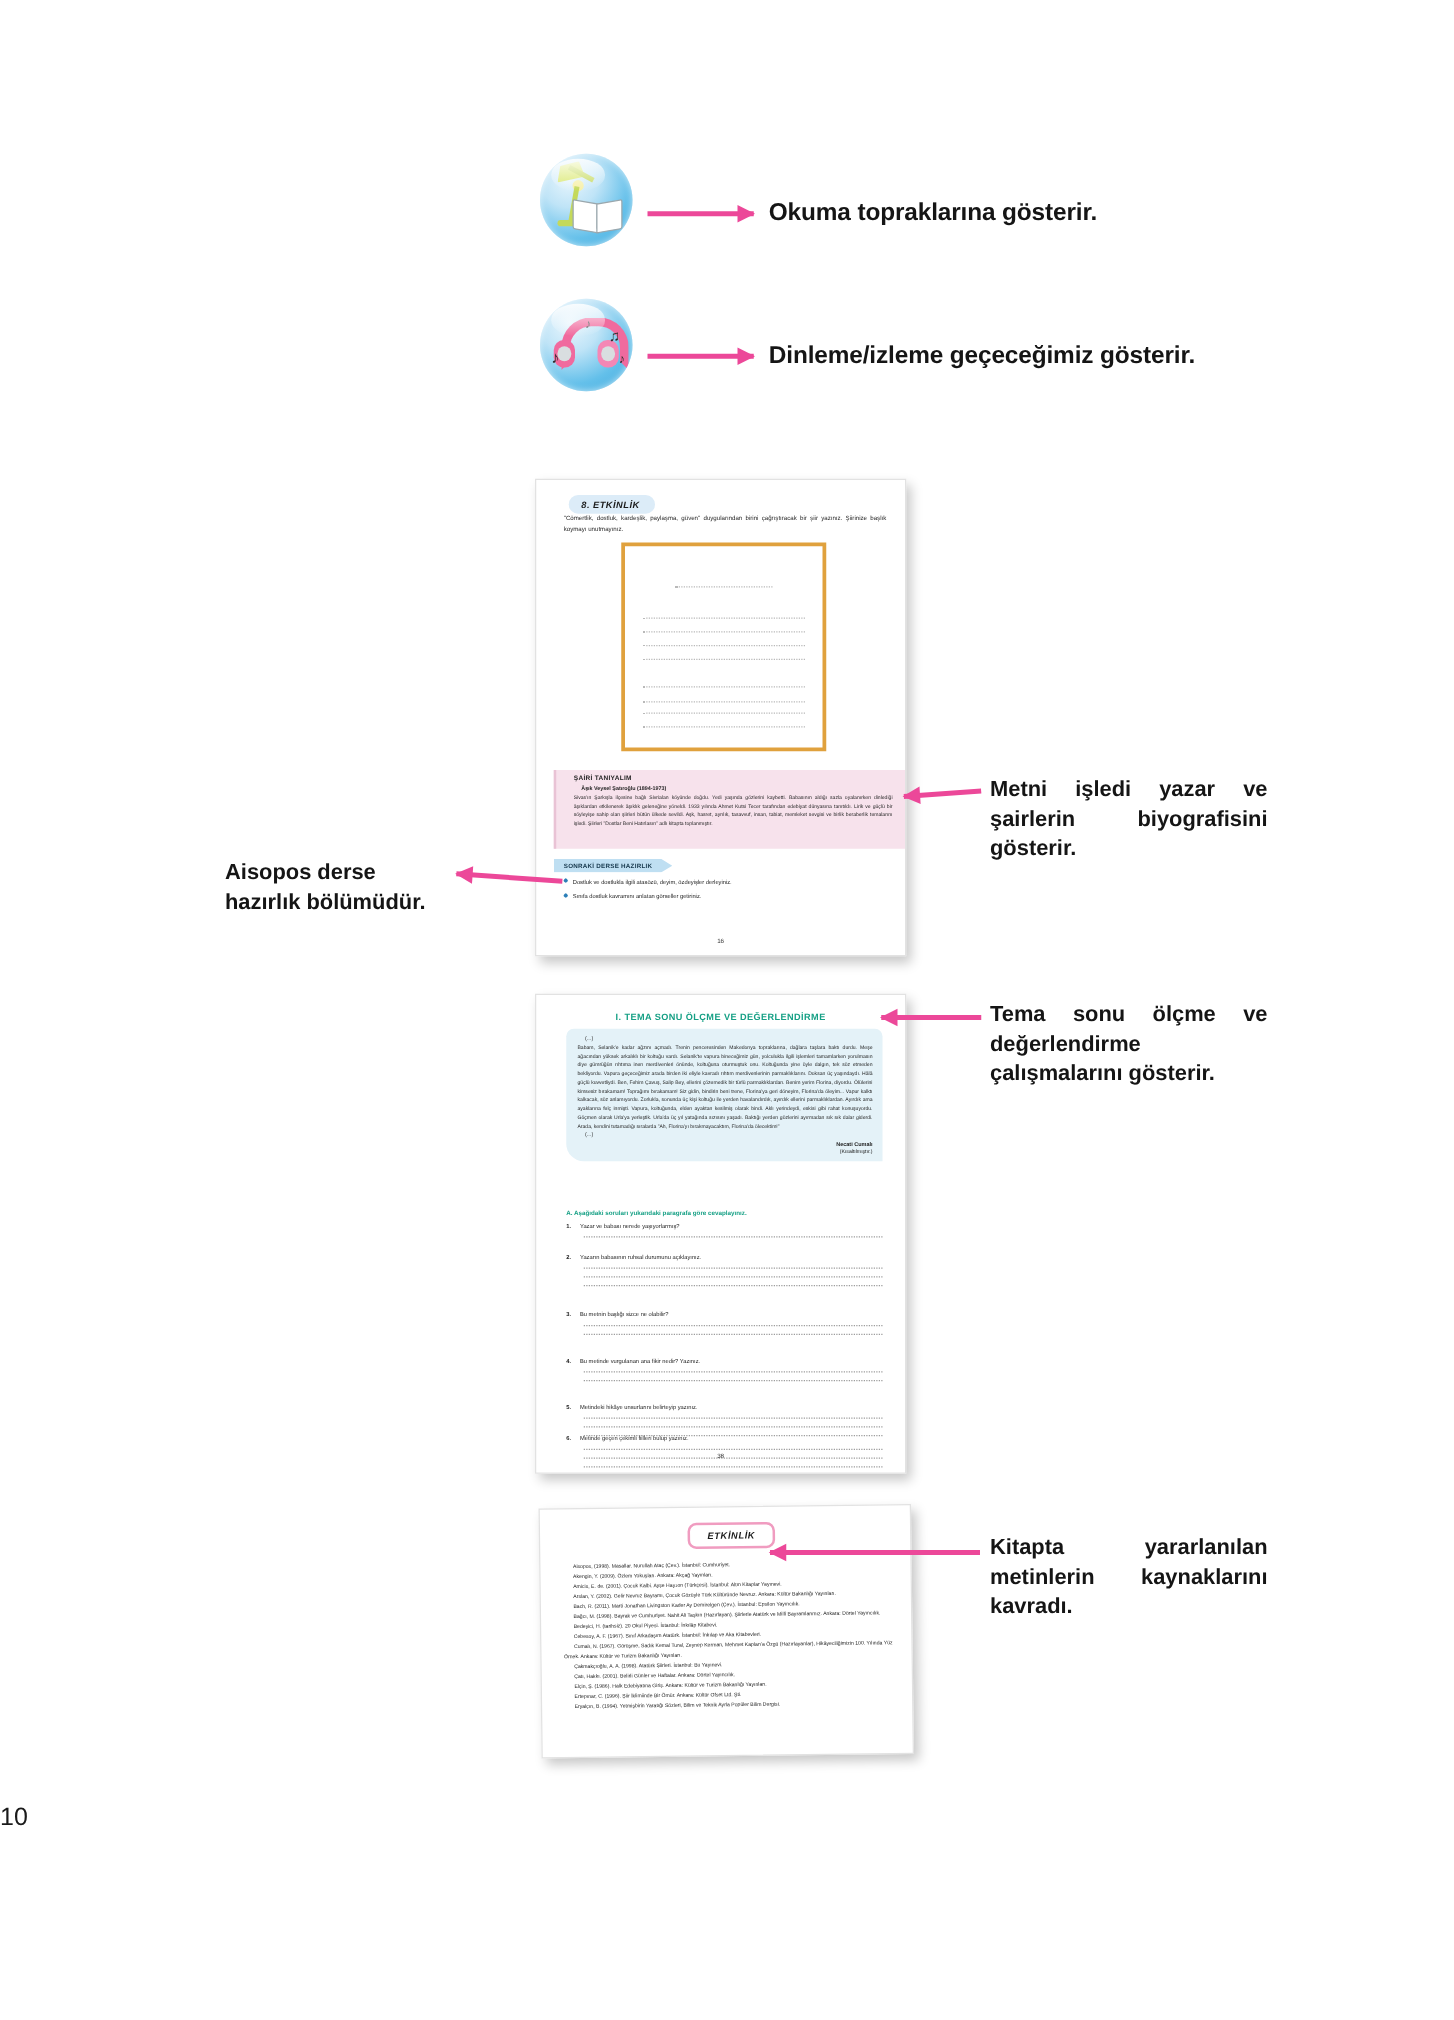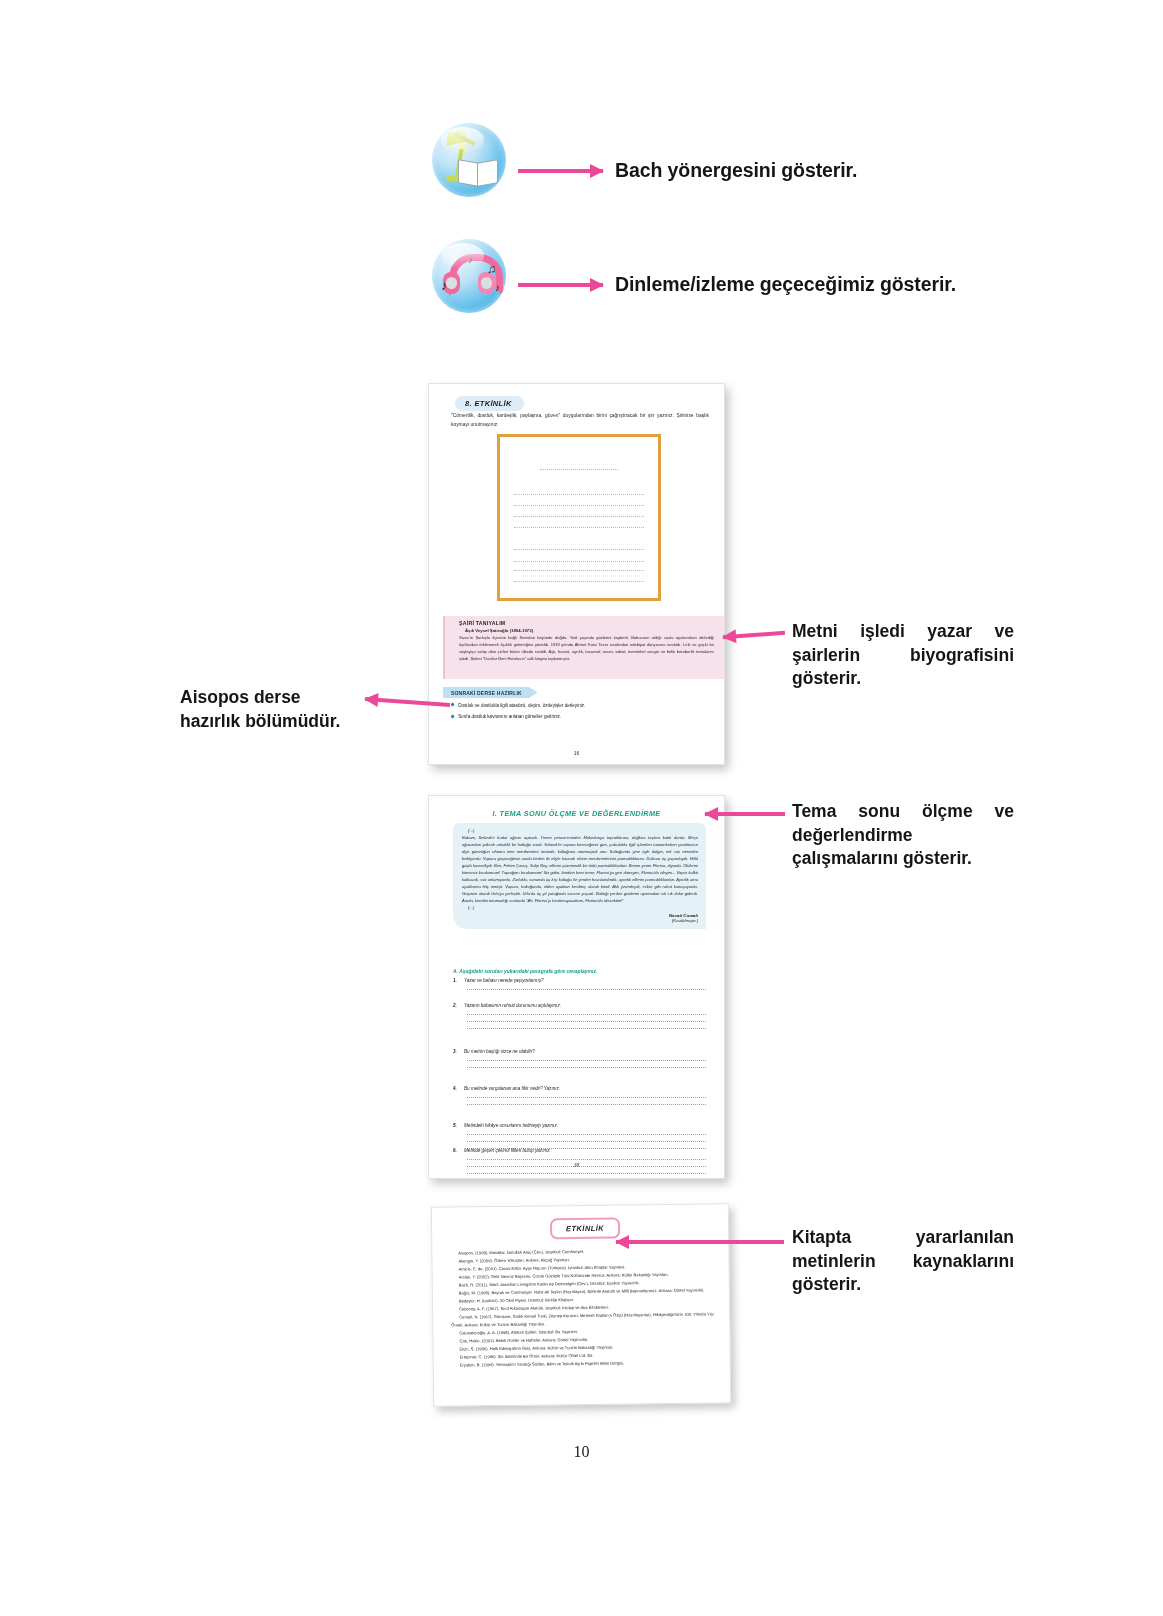--- a/index.html
+++ b/index.html
@@ -148,21 +148,21 @@
     padding:2.5px 16px 2.5px 8px;
     font-size:5px;font-weight:bold;color:#14364b;letter-spacing:.2px;
     clip-path: polygon(0 0, calc(100% - 9px) 0, 100% 50%, calc(100% - 9px) 100%, 0 100%);
   }
   .prep-list{position:absolute;left:22px;top:318px;right:16px;}
   .prep-item{display:flex;align-items:flex-start;gap:4px;font-size:4.6px;line-height:1.6;color:#222;margin-bottom:4px;}
   .prep-dot{width:3.2px;height:3.2px;background:#2c7fb8;border-radius:1px;margin-top:1.4px;flex:0 0 auto;transform:rotate(45deg);}
   .pg-num{position:absolute;left:0;right:0;bottom:8px;text-align:center;font-size:5px;color:#333;}
 
   
-  .p2 { left:428px; top:795px; width:295px; height:382px;font-style:italic; }
+  .p2 { left:428px; top:795px; width:295px; height:382px; }
   .p2-title{
     position:absolute;left:0;right:0;top:13px;text-align:center;
     font-size:7.3px;font-weight:bold;color:#16a085;letter-spacing:.35px;
   }
   .passage{
     position:absolute;left:24px;top:27px;right:18px;
     background:#e4f2f8;
     border-radius:6px 6px 0 14px;
     padding:5px 8px 6px 9px;
   }
@@ -189,43 +189,43 @@
     border-radius:7px;
     background:#fff;
     font-size:7.4px;font-weight:bold;font-style:italic;color:#1b1b1b;letter-spacing:.5px;
   }
   .refs{position:absolute;left:18px;top:42px;right:14px;}
   .ref{font-size:4.1px;line-height:1.95;color:#1f1f1f;text-indent:8px;}
 
   
   .big-pg{
     position:absolute;left:0;right:0;top:1443px;
-    text-align:center;font-size:16px;color:#1a1a1a;
-    font-family:Liberation Serif, serif;
+    text-align:left;font-size:20px;color:#1a1a1a;
+    font-family:Liberation Sans, sans-serif;
   }
 </style>
 </head>
 <body>
 
 <div class="legend-row" style="left:432px; top:123px;">
   <div class="icon-circle">
     <div class="lamp-shade"></div>
     <div class="lamp-arm"></div>
     <div class="lamp-bulb"></div>
     <div class="lamp-stem"></div>
     <div class="lamp-base"></div>
     <div class="book">
       <div class="pg l"></div>
         <div class="spine"></div>
         <div class="pg r"></div>
     </div>
   </div>
 </div>
 <div class="arrow-h" style="left:518px; top:169px; width:85px;"></div>
-<div class="legend-text" style="position:absolute; left:615px; top:159px;">Bach yönergesini gösterir.</div>
+<div class="legend-text" style="position:absolute; left:615px; top:159px;">Okuma topraklarına gösterir.</div>
 
 <div class="legend-row" style="left:432px; top:239px;">
   <div class="icon-circle">
     <div class="hp-band"></div>
     <div class="hp-cup l">
         <div class="inner"></div>
       </div>
     <div class="hp-cup r">
         <div class="inner"></div>
       </div>
@@ -373,15 +373,15 @@
     <div class="ref">Cumalı, N. (1967). Görüşme, Sadık Kemal Tural, Zeynep Kerman, Mehmet Kaplan’a Özgü (Hazırlayanlar), Hikâyeciliğimizin 100. Yılında Yüz Örnek. Ankara: Kültür ve Turizm Bakanlığı Yayınları.</div>
     <div class="ref">Çakmakçıoğlu, A. A. (1998). Atatürk Şiirleri. İstanbul: Bu Yayınevi.</div>
     <div class="ref">Çatı, Hakkı. (2001). Belirli Günler ve Haftalar. Ankara: Dörtel Yayıncılık.</div>
     <div class="ref">Elçin, Ş. (1986). Halk Edebiyatına Giriş. Ankara: Kültür ve Turizm Bakanlığı Yayınları.</div>
     <div class="ref">Ertepınar, C. (1996). Şiir İklimiinde Bir Ömür. Ankara: Kültür Ofset Ltd. Şti.</div>
     <div class="ref">Eryalçın, B. (1994). Yetmişbirin Yaratığı Sözleri, Bilim ve Teknik Ayrla Popüler Bilim Dergisi.</div>
   </div>
 </div>
 
 <div class="arrow-h left" style="left:616px; top:1240px; width:168px;"></div>
-<div class="callout" style="left:792px; top:1226px; width:222px;">Kitapta yararlanılan metinlerin kaynaklarını gösterir.</div>
+<div class="callout" style="left:792px; top:1226px; width:222px;">Kitapta yararlanılan metinlerin kaynaklarını kavradı.</div>
 
 <div class="big-pg">10</div>
 
 </body></html>

